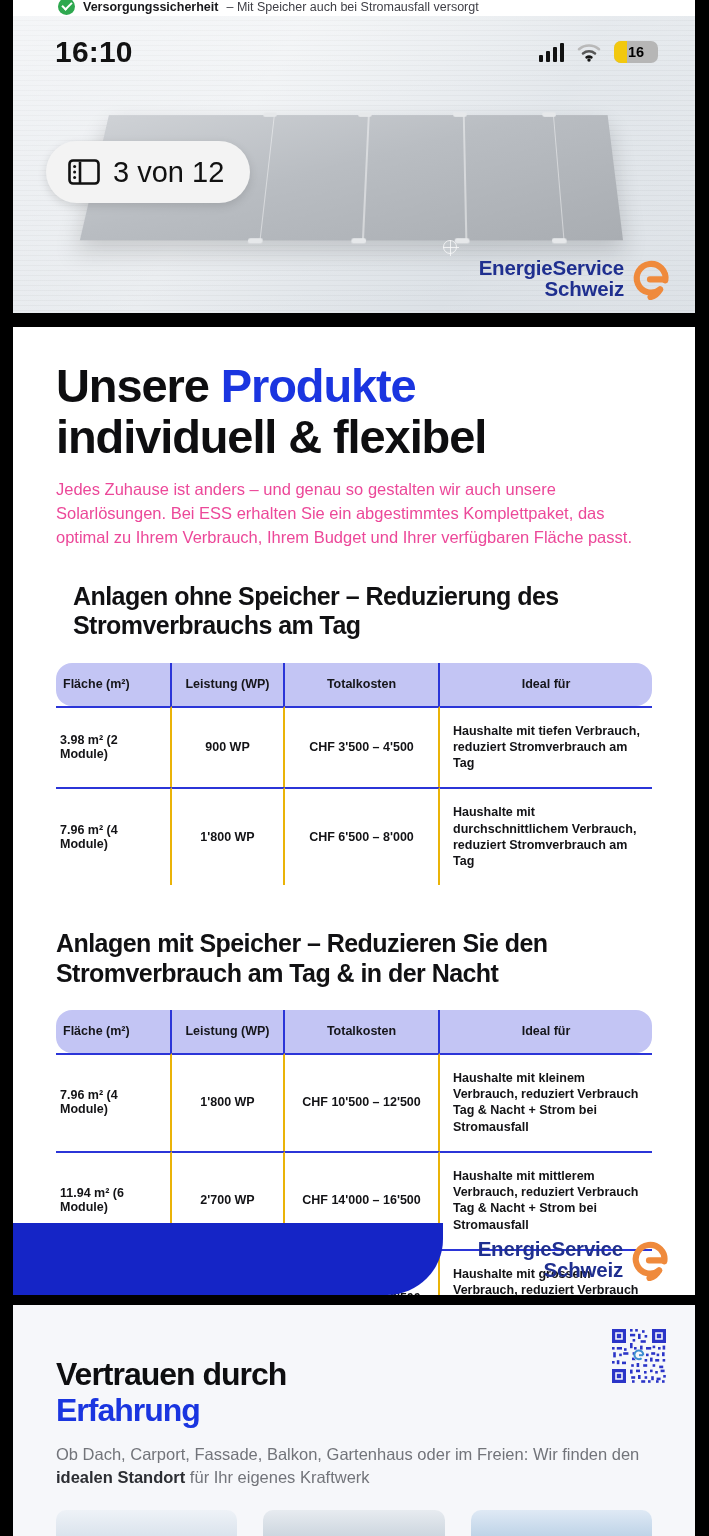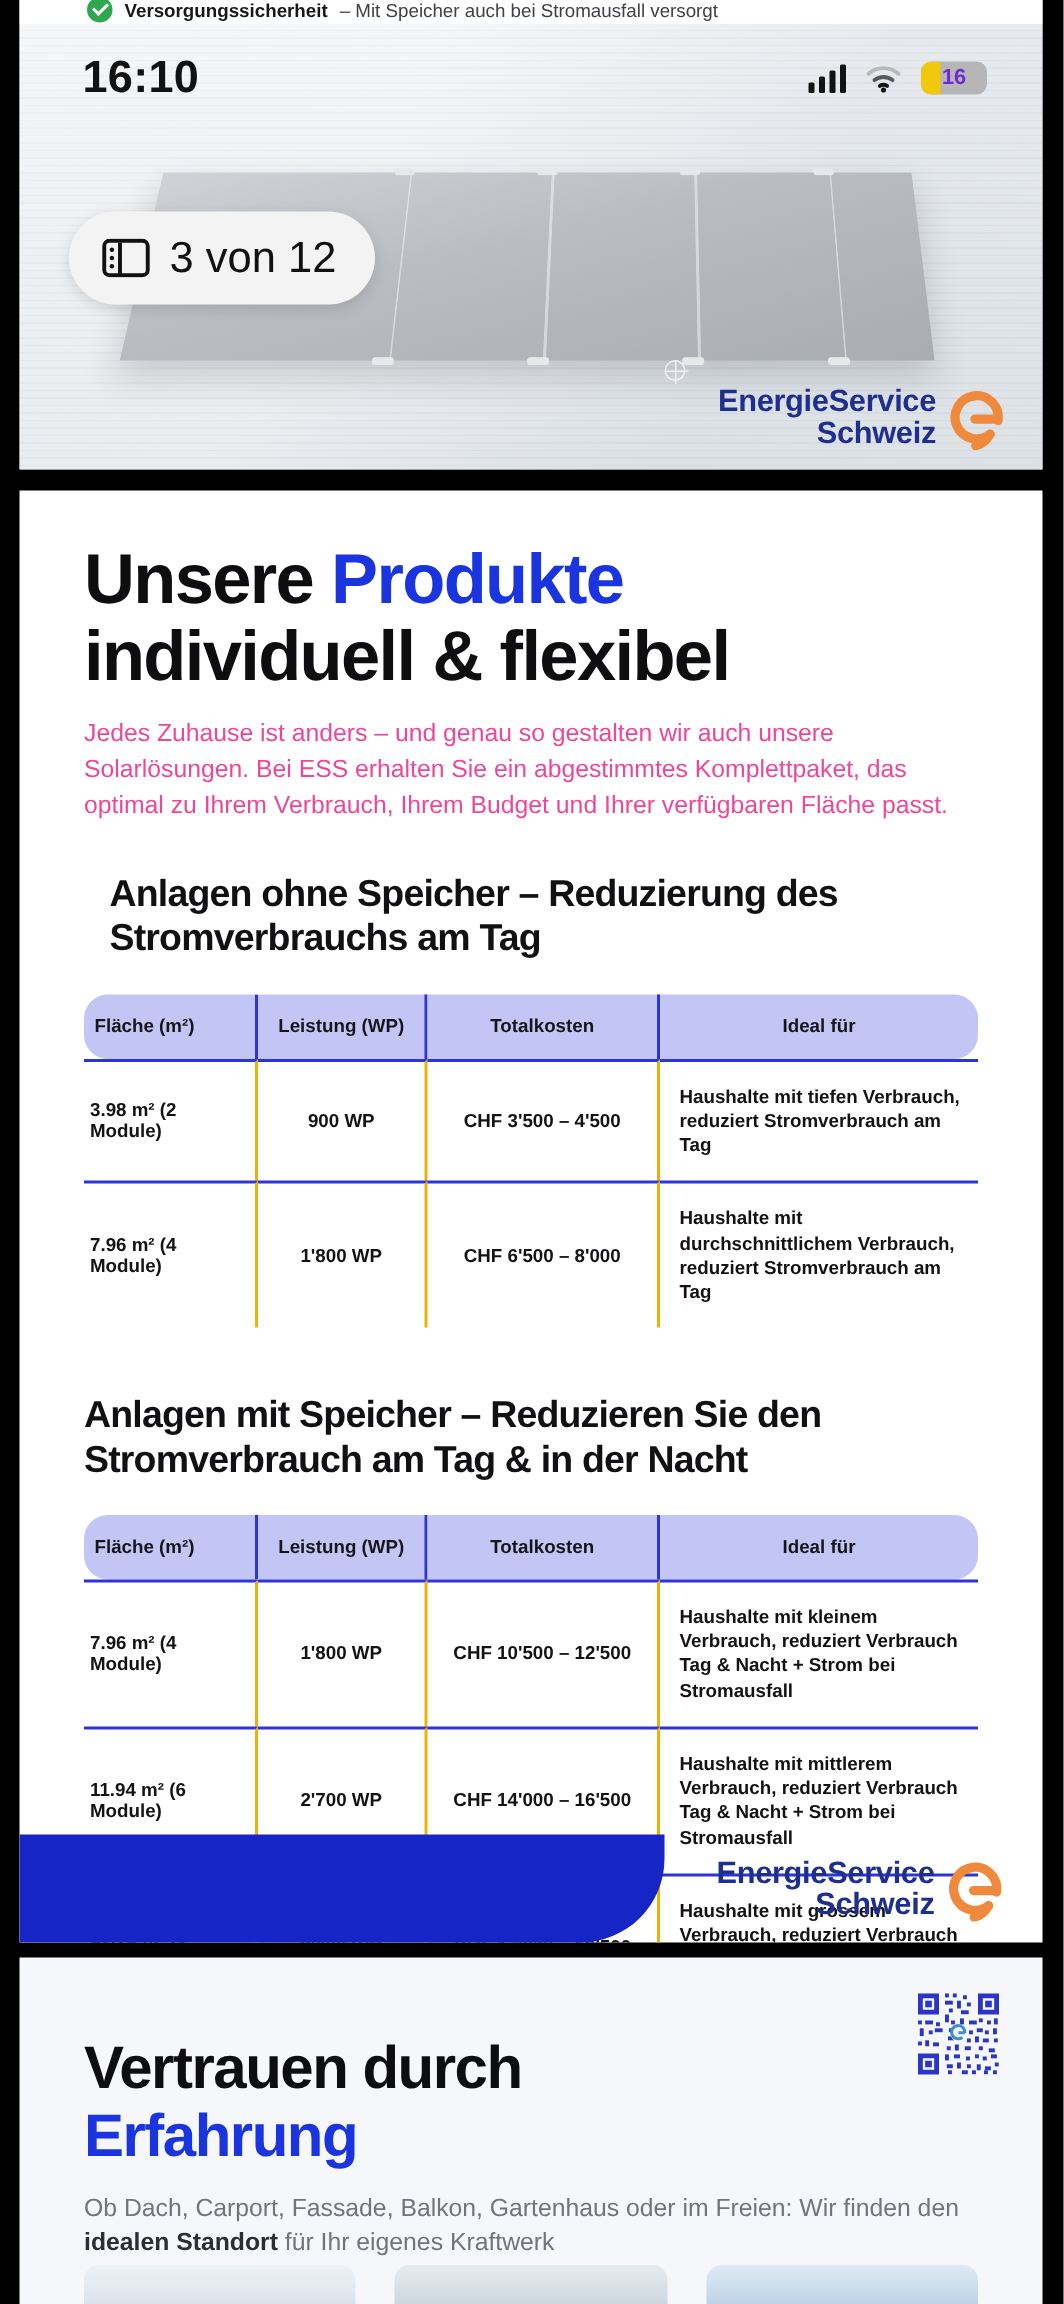--- a/index.html
+++ b/index.html
@@ -78,21 +78,21 @@
   .cellular i:nth-child(3){ height:15px; }
   .cellular i:nth-child(4){ height:19px; }
   .wifi svg { display:block; }
   .battery {
     position:relative; width:44px; height:22px; border-radius:7px;
     background:#b6b6b6; display:flex; align-items:center; overflow:hidden;
   }
   .battery .fill { position:absolute; left:0; top:0; bottom:0; width:13px; background:#f2c80f; }
   .battery .pct {
     position:relative; width:100%; text-align:center;
-    font-size:14.5px; font-weight:600; color:#6d28d9;
+    font-size:14.5px; font-weight:600; color:#000000;
   }
   .battery::after {
     content:""; position:absolute; right:-4.5px; top:7px;
     width:3px; height:8px; border-radius:0 2px 2px 0; background:#cfcfcf;
   }
 
   
   .panel {
     position:absolute; left:82px; top:110px; width:520px; height:130px;
     background:linear-gradient(165deg,#cfd2d6 0%,#b9bdc2 45%,#a9adb2 100%);
@@ -194,21 +194,21 @@
     background:#1525c6; border-radius:0 0 56px 0;
   }
   .logo-products { position:absolute; right:23px; bottom:14px; }
   .logo-products .words { font-size:20.5px; }
   .logo-products .mark { width:46px; height:46px; }
 
   
   #card-trust { top:1305px; height:231px; background:#f6f7fa; }
   .trust-inner { padding:52px 43px 0; position:relative; }
   h1.title-trust {
-    font-size:40px; font-weight:800; line-height:1.12;
+    font-size:32px; font-weight:800; line-height:1.12;
     letter-spacing:-1px; color:#0e0e10;
   }
   h1.title-trust .accent2 { color:#1a35e0; }
   p.trust-sub {
     margin-top:14px; font-size:16.5px; line-height:1.42;
     color:#72747a; font-weight:400; max-width:625px;
   }
   p.trust-sub b { color:#2c2e33; font-weight:700; }
 
   .qr { position:absolute; right:27px; top:22px; width:58px; height:58px; }

